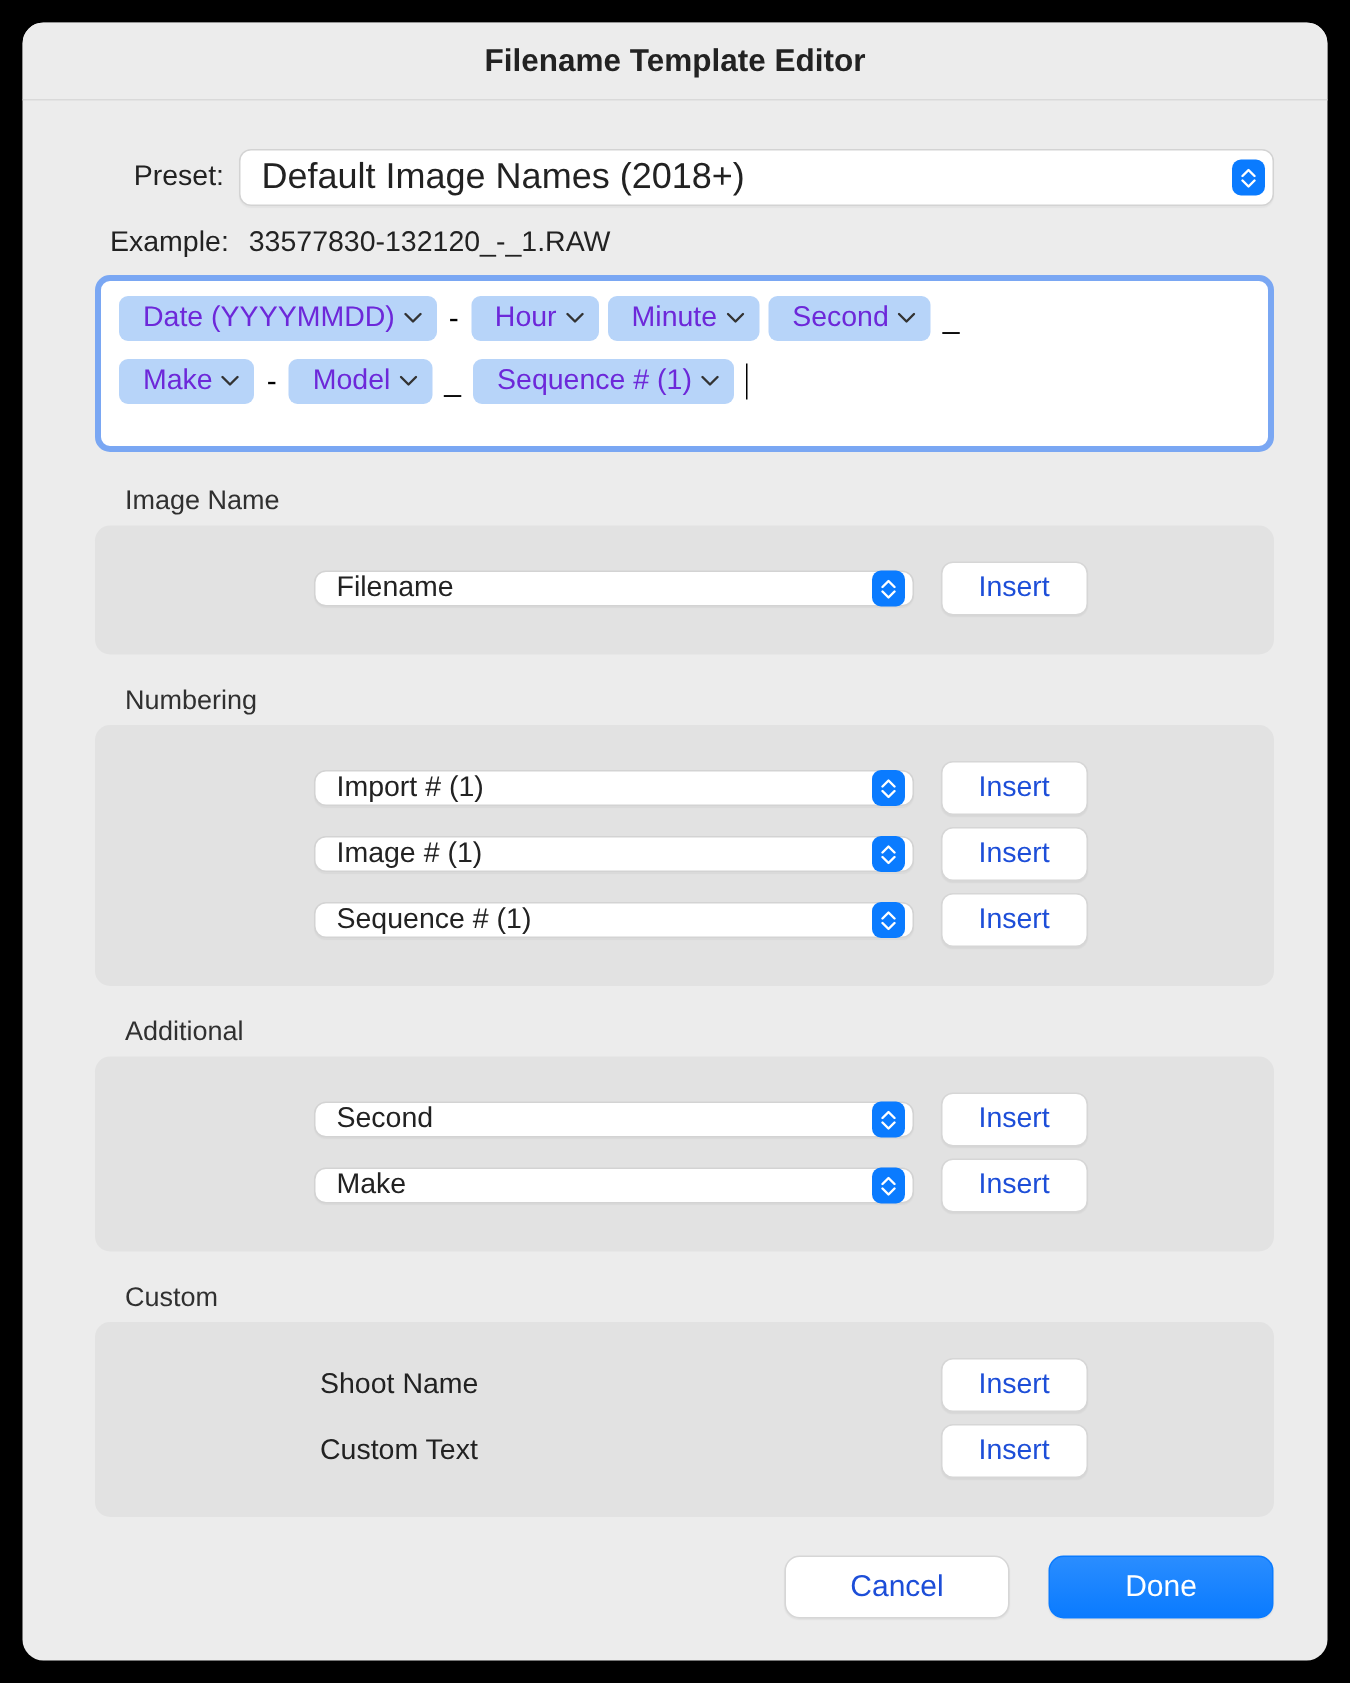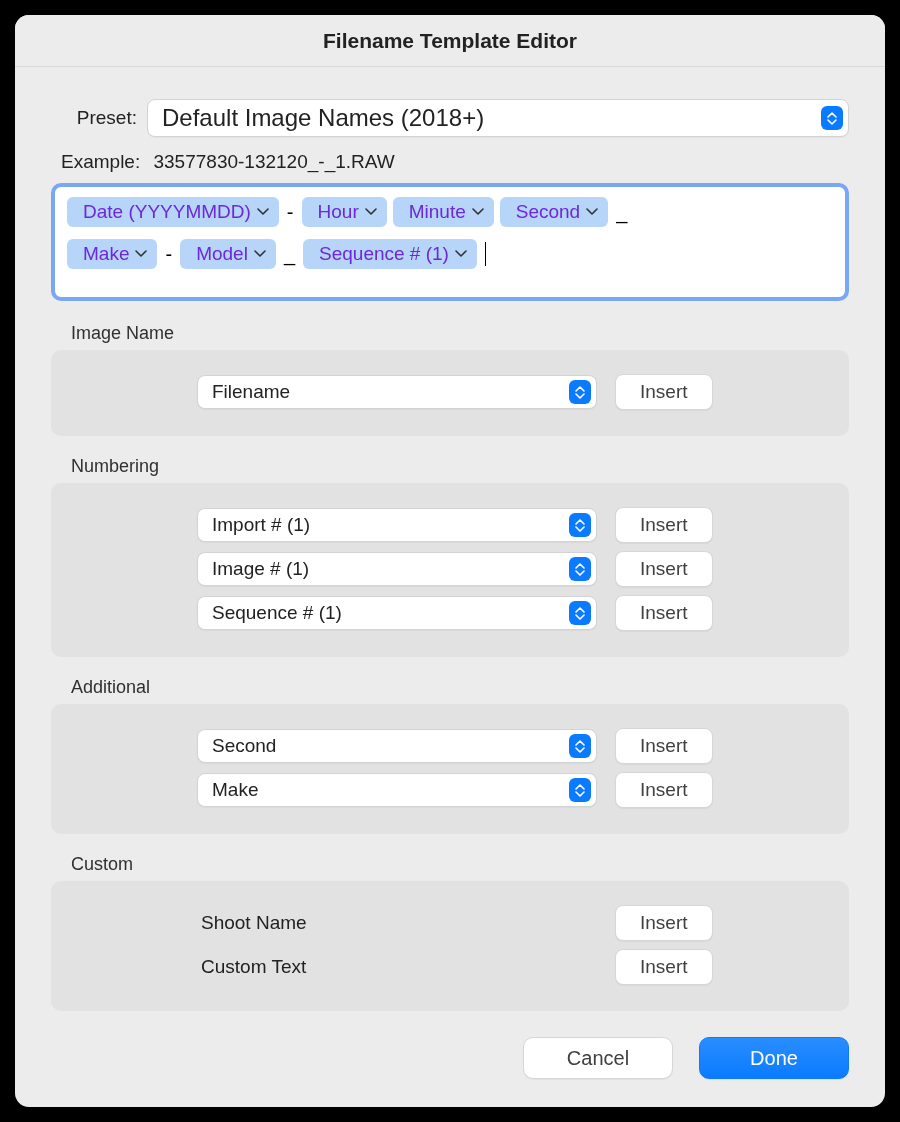--- a/index.html
+++ b/index.html
@@ -21,21 +21,21 @@
   .titlebar {
     height:52px;
     display:flex; align-items:center; justify-content:center;
     border-bottom:1px solid #d9d9d9;
     font-size:21px; font-weight:600; color:#222;
     background:#ececec;
     text-align:right;
   }
   .content {
     flex:1;
-    padding:20px 36px 8px 36px;
+    padding:20px 36px 8px 48px;
     overflow:auto;
   }
   .row {
     display:flex; align-items:center;
     margin:12px 0 14px 0;
   }
   .preset-label {
     width:96px; text-align:right; padding-right:10px;
     font-size:19px; color:#222;
   }
@@ -99,38 +99,38 @@
     margin:8px 0;
     gap:18px;
   }
   .panel-row .left-pad { width:110px; }
   .select {
     position:relative;
     width:400px;
     background:#fff;
     border:1px solid #d3d3d3;
     border-radius:8px;
-    height:34px;
+    height:24px;
     display:flex; align-items:center;
     padding:0 44px 0 14px;
     font-size:19px; color:#222;
     box-shadow:0 1px 1px rgba(0,0,0,0.04);
   }
   .static-label {
     width:400px;
     padding-left:4px;
     font-size:19px; color:#222;
   }
   .btn {
     background:#fff;
     border:1px solid #d6d6d6;
     border-radius:8px;
     height:36px;
     padding:0 24px;
-    font-size:19px; color:#404040;
+    font-size:19px; color:#1d4ed8;
     display:inline-flex; align-items:center; justify-content:center;
     box-shadow:0 1px 1px rgba(0,0,0,0.05);
     cursor:default;
   }
   .footer {
     padding:4px 36px 28px 0;
     display:flex; justify-content:flex-end; align-items:center; gap:26px;
   }
   .btn-lg {
     height:42px; min-width:150px; font-size:20px; border-radius:10px;

